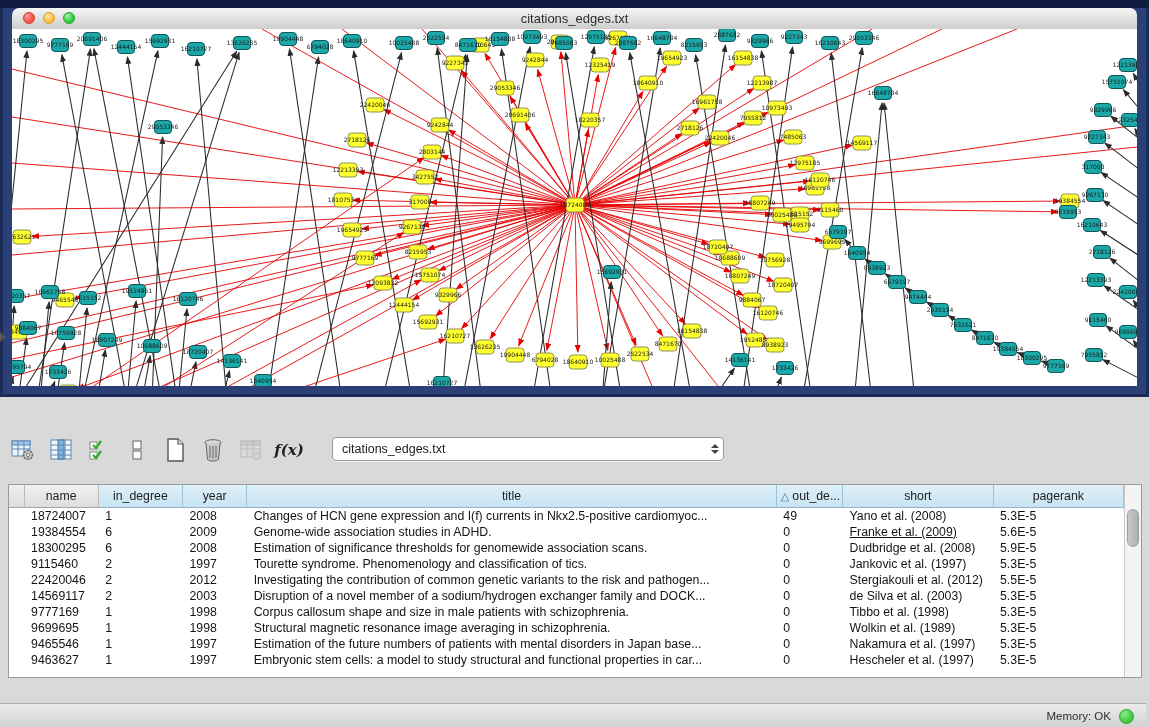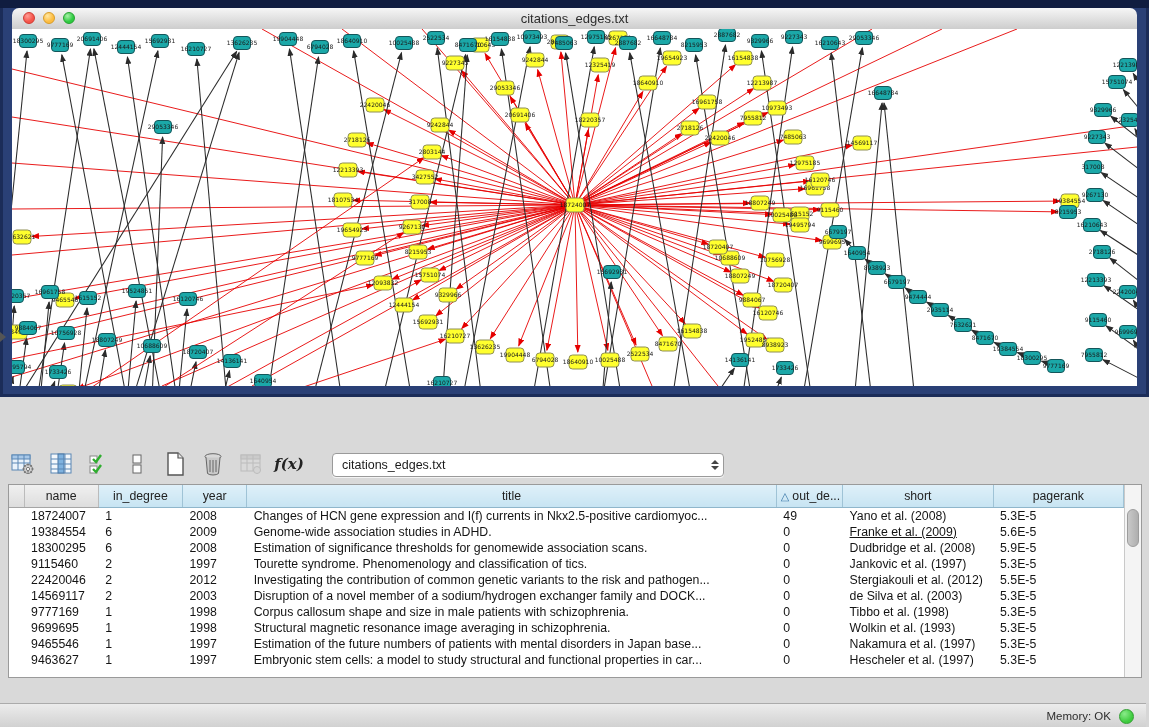--- a/index.html
+++ b/index.html
@@ -29,21 +29,21 @@
 
   
   .tpanel{position:absolute;left:0;top:397px;width:1149px;height:306px;background:#d9d9d9;}
   .phead{position:absolute;left:0;top:3px;right:0;height:25px;background:linear-gradient(#efefef,#e2e2e2);
     border-bottom:1px solid #bdbdbd;display:flex;align-items:center;}
   .phead .ptitle{margin-left:10px;font-size:12px;color:#333;}
   .phead .spacer{flex:1;}
   .float-ic{width:18px;height:16px;margin-right:10px;}
   .close-x{font-size:15px;font-weight:bold;color:#222;margin-right:14px;cursor:default;line-height:1;}
 
-  .toolbar{position:absolute;left:10px;top:40px;right:0;height:40px;display:flex;align-items:flex-end;gap:12px;}
+  .toolbar{position:absolute;left:10px;top:40px;right:0;height:40px;display:flex;align-items:flex-start;gap:12px;}
   .tb-ic{width:26px;height:26px;display:flex;align-items:center;justify-content:center;}
   .fx{font-family:"DejaVu Serif",serif;font-style:italic;font-weight:bold;font-size:15px;color:#222;}
   .combo{margin-left:18px;width:390px;height:22px;background:#fff;border:1px solid #9a9a9a;border-radius:4px;
     display:flex;align-items:center;font-size:12.5px;color:#1a1a1a;position:relative;box-shadow:0 1px 0 rgba(255,255,255,.7);}
   .combo .cval{margin-left:9px;white-space:nowrap;overflow:hidden;flex:1;}
   .stepper{width:16px;height:100%;display:flex;flex-direction:column;align-items:center;justify-content:center;gap:2px;border-left:0;}
   .stepper i{display:block;width:0;height:0;border-left:4px solid transparent;border-right:4px solid transparent;}
   .stepper .up{border-bottom:4px solid #444;}
   .stepper .dn{border-top:4px solid #444;}
 
@@ -985,21 +985,21 @@
               <td style="width: 150px;">Tibbo et al. (1998)</td>
               <td style="width: 130px;">5.3E-5</td>
             </tr>
             <tr>
               <td style="width: 15px;"></td>
               <td style="width: 74px;">9699695</td>
               <td style="width: 84px;">1</td>
               <td style="width: 64px;">1998</td>
               <td style="width: 528px;">Structural magnetic resonance image averaging in schizophrenia.</td>
               <td style="width: 66px;">0</td>
-              <td style="width: 150px;">Wolkin et al. (1993)</td>
+              <td style="width: 150px;">Wolkin et al. (1989)</td>
               <td style="width: 130px;">5.3E-5</td>
             </tr>
             <tr>
               <td style="width: 15px;"></td>
               <td style="width: 74px;">9465546</td>
               <td style="width: 84px;">1</td>
               <td style="width: 64px;">1997</td>
               <td style="width: 528px;">Estimation of the future numbers of patients with mental disorders in Japan base...</td>
               <td style="width: 66px;">0</td>
               <td style="width: 150px;">Nakamura et al. (1997)</td>

